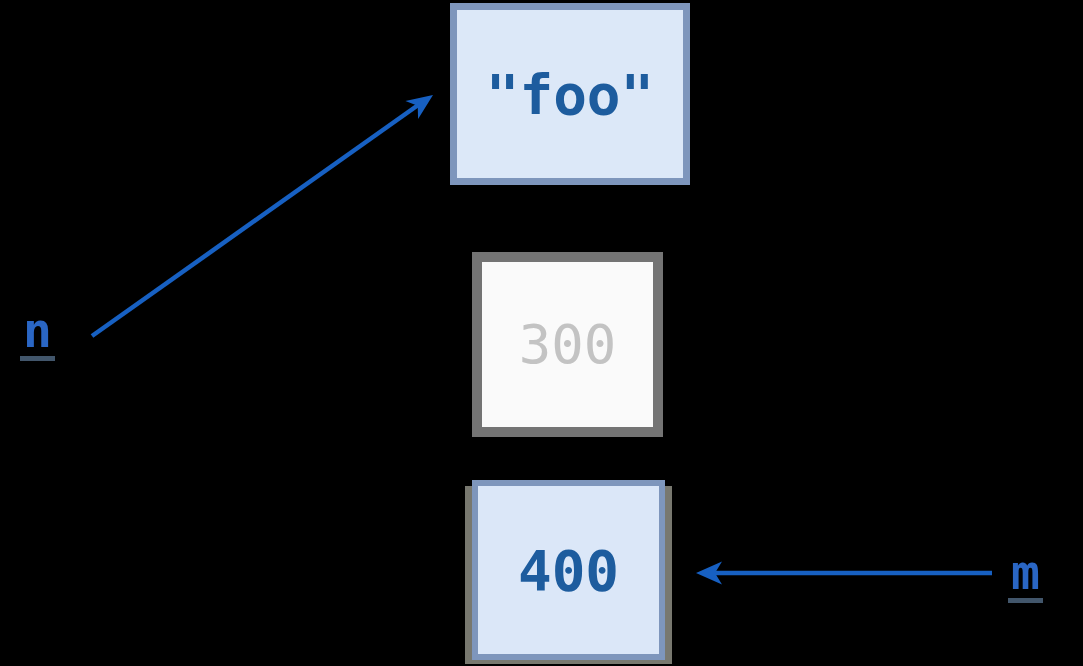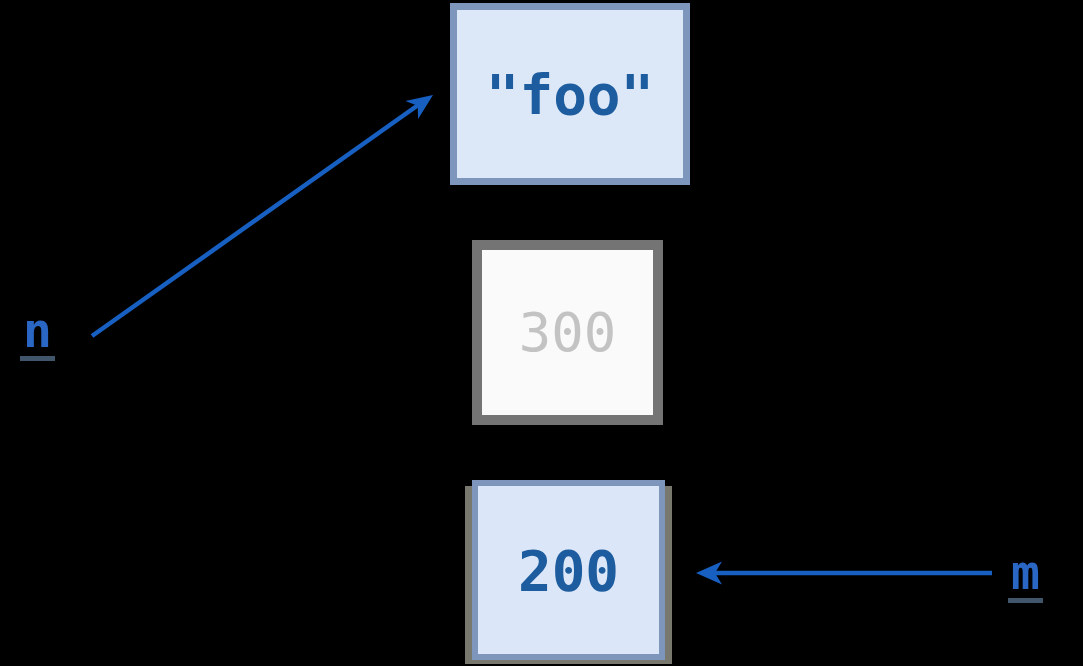--- a/index.html
+++ b/index.html
@@ -38,21 +38,21 @@
     background: #dce8f8;
     border: 7px solid #7e96bc;
   }
   .box-foo .box-value {
     color: #1d5c9e;
     font-size: 56px;
     font-weight: bold;
   }
   .box-300 {
     left: 472px;
-    top: 240px;
+    top: 252px;
     width: 191px;
     height: 185px;
     background: #fafafa;
     border: 10px solid #747474;
   }
   .box-300 .box-value {
     color: #c3c3c3;
     font-size: 54px;
     font-weight: normal;
   }
@@ -110,19 +110,19 @@
   <div class="box box-foo">
     <span class="box-value">"foo"</span>
   </div>
 
   <div class="box box-300">
     <span class="box-value">300</span>
   </div>
 
   <div class="box-400-frame"></div>
   <div class="box box-400">
-    <span class="box-value">200</span>
+    <span class="box-value">400</span>
   </div>
 
   <div class="var-label label-n">n</div>
   <div class="var-label label-m">m</div>
 
 </div>
 
 </body></html>

